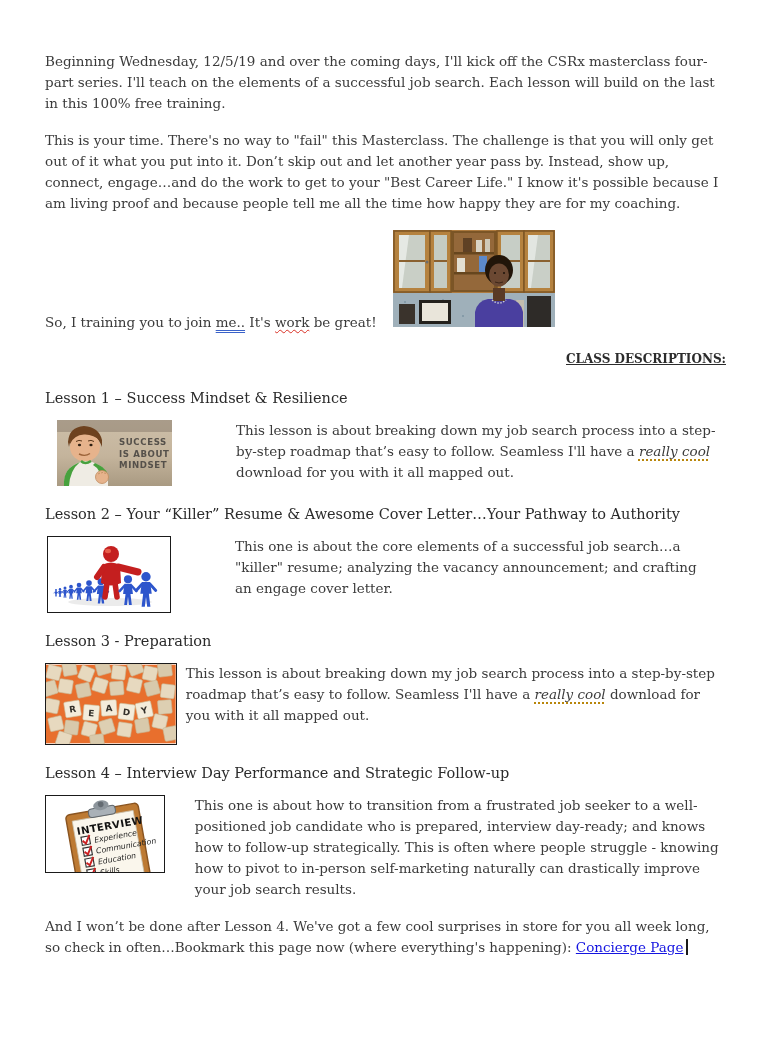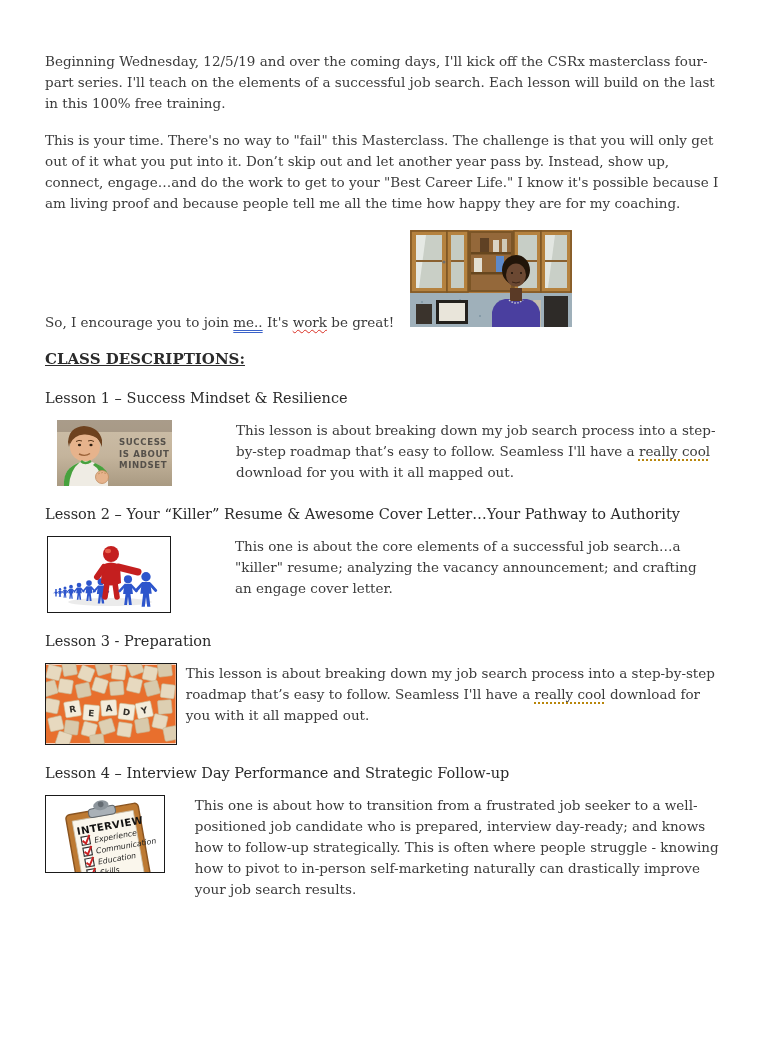--- a/index.html
+++ b/index.html
@@ -13,22 +13,22 @@
     font-family:"DejaVu Serif", serif;
     color:#3b3b3b;
     font-size:13.5px;
     line-height:21px;
   }
   p.body { margin:0 0 16px 0; }
   .join-line { margin:0 0 8px 0; white-space:nowrap; }
   .photo-spacer { display:inline-block; width:16px; height:1px; }
   .host-photo { vertical-align:baseline; }
   .caps-heading {
-    font-size:15px; font-weight:bold; color:#2b2b2b;
-    text-decoration:underline; margin:14px 0 12px 0;
+    font-size:12px; font-weight:bold; color:#2b2b2b;
+    text-decoration:underline; margin:14px 0 12px 0;text-align:right;
   }
   .lesson-heading {
     font-size:14.5px; font-weight:normal; color:#2b2b2b;
     margin:18px 0 11px 0;
   }
   .lesson-row { display:flex; align-items:flex-start; margin:0 0 16px 0; }
   .lesson-desc { margin:0; }
   .w1 { width:482px; margin-left:64px; }
   .w2 { width:550px; }
   .gap-l3 { margin-left:9px; }
@@ -43,38 +43,39 @@
   }
   .u-spell {
     text-decoration:underline wavy #d93025;
     text-decoration-thickness:1px;
     text-underline-offset:2px;
   }
   .u-style {
     text-decoration:underline dotted #b8860b;
     text-decoration-thickness:2px;
     text-underline-offset:3px;
+    font-style:italic;
   }
   a.link { color:#1414e0; text-decoration:underline; cursor:pointer; }
   .caret {
     display:inline-block; width:1.5px; height:16px;
     background:#1a1a1a; vertical-align:-3px; margin-left:3px;
   }
   svg text { font-family:"DejaVu Sans", sans-serif; }
 </style>
 </head>
 <body>
 
 <div class="page">
 
   <p class="body">Beginning Wednesday, 12/5/19 and over the coming days, I'll kick off the CSRx masterclass four-part series.  I'll teach on the elements of a successful job search. Each lesson will build on the last in this 100% free training.</p>
 
   <p class="body">This is your time. There's no way to "fail" this Masterclass. The challenge is that you will only get out of it what you put into it. Don’t skip out and let another year pass by. Instead, show up, connect, engage…and do the work to get to your "Best Career Life." I know it's possible because I am living proof and because people tell me all the time how happy they are for my coaching.</p>
 
-  <p class="body join-line"><span>So, I encourage you to join </span><span class="u-grammar">me..</span><span> It's </span><span class="u-spell">work</span><span> be great!</span><span class="photo-spacer"></span><svg class="host-photo" width="162" height="97" viewBox="0 0 162 97">
+  <p class="body join-line"><span>So, I training you to join </span><span class="u-grammar">me..</span><span> It's </span><span class="u-spell">work</span><span> be great!</span><span class="photo-spacer"></span><svg class="host-photo" width="162" height="97" viewBox="0 0 162 97">
       <rect width="162" height="97" fill="#9fb0ba"></rect>
       <rect x="0" y="0" width="162" height="63" fill="#ad7a3e"></rect>
       <rect x="1" y="1" width="36" height="61" fill="#b5823f" stroke="#7e5624" stroke-width="1.5"></rect>
       <rect x="6" y="5" width="26" height="53" fill="#c9cfc6"></rect>
       <polygon points="6,5 16,5 9,58 6,58" fill="#eef1ee" opacity="0.75"></polygon>
       <rect x="6" y="30" width="26" height="2" fill="#8a6130"></rect>
       <circle cx="34" cy="32" r="1.5" fill="#6d6d6d"></circle>
       <rect x="37" y="1" width="21" height="61" fill="#b5823f" stroke="#7e5624" stroke-width="1.5"></rect>
       <rect x="41" y="5" width="13" height="53" fill="#c5ccc3"></rect>
       <rect x="41" y="30" width="13" height="2" fill="#8a6130"></rect>
@@ -269,14 +270,15 @@
         <path d="M37,64 l3,3.2 l5,-8" stroke="#cc2222" stroke-width="2" fill="none"></path>
         <text x="49" y="68" font-size="8" font-style="italic" fill="#222222">Education</text>
         <rect x="36" y="71.5" width="8.5" height="8.5" fill="#ffffff" stroke="#333333" stroke-width="1.2"></rect>
         <path d="M37,75.5 l3,3.2 l5,-8" stroke="#cc2222" stroke-width="2" fill="none"></path>
         <text x="49" y="79.5" font-size="8" font-style="italic" fill="#222222">Skills</text>
       </g>
     </svg>
     <p class="lesson-desc w2 gap-l4">This one is about how to transition from a frustrated job seeker to a well-positioned job candidate who is prepared, interview day-ready; and knows how to follow-up strategically. This is often where people struggle - knowing how to pivot to in-person self-marketing naturally can drastically improve your job search results.</p>
   </div>
 
+  <p class="body"><span>And I won’t be done after Lesson 4. We've got a few cool surprises in store for you all week long, so check in often…Bookmark this page now (where everything's happening): </span><a class="link" href="#">Concierge Page</a><span class="caret"></span></p>
 
 </div>
 
 </body></html>

